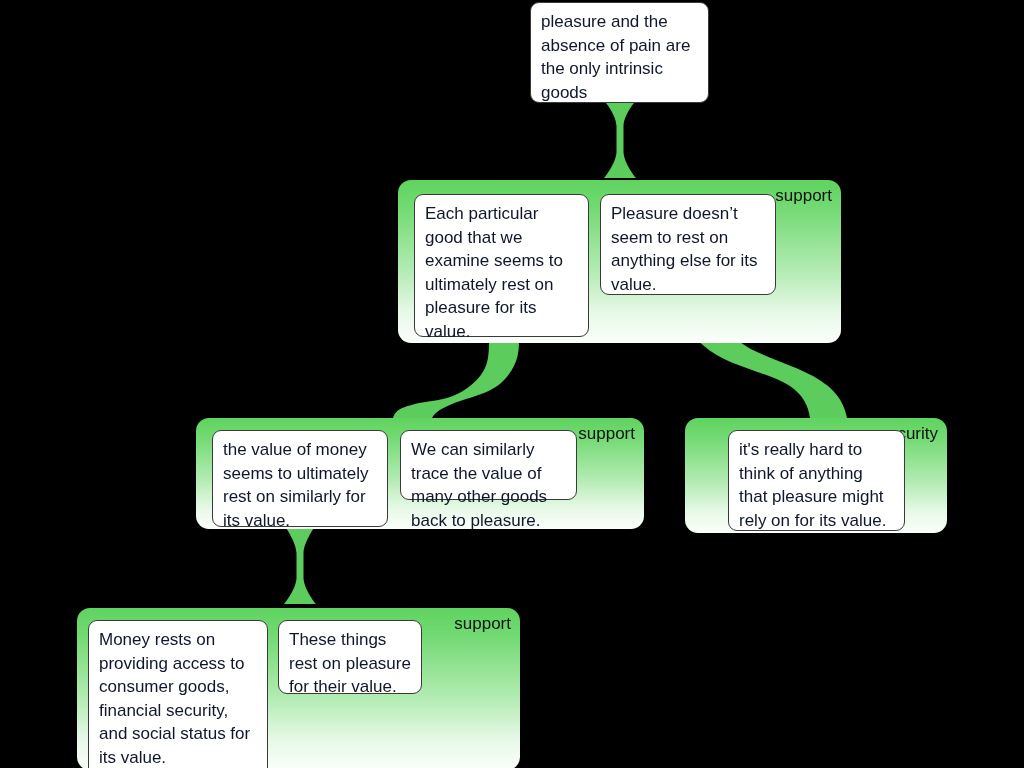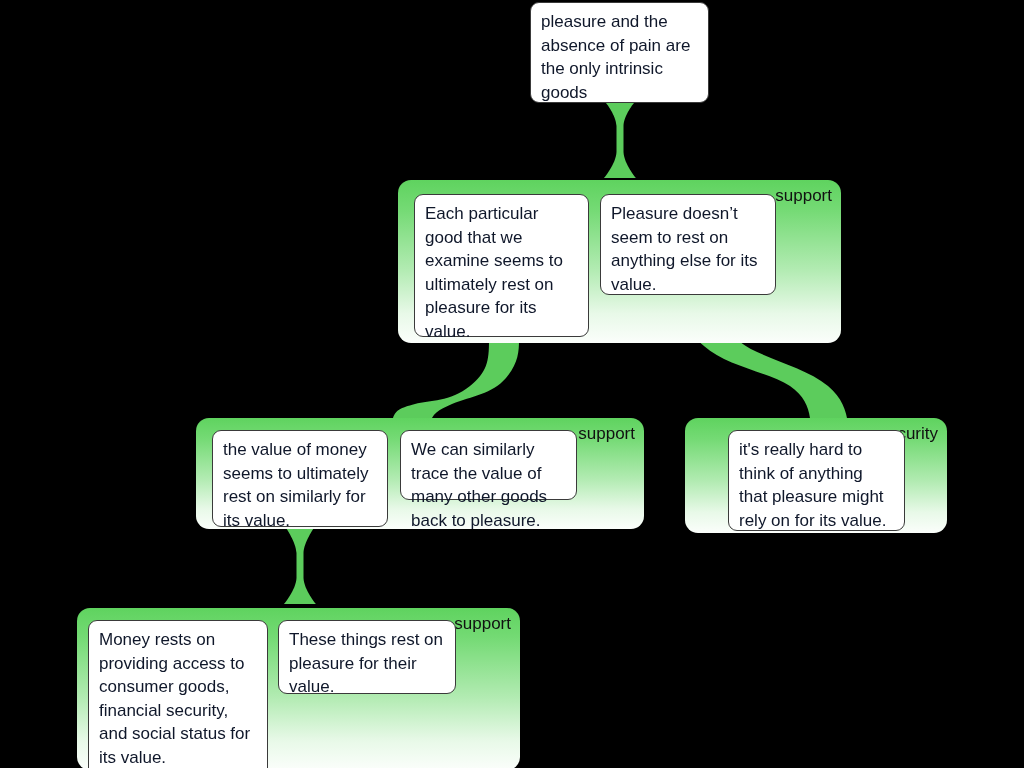--- a/index.html
+++ b/index.html
@@ -102,17 +102,17 @@
   <div class="card" style="left:700px;top:430px;width:177px;height:101px;margin-left:28px;">
     <span>it's really hard to think of anything that pleasure might rely on for its value.</span>
   </div>
 
   <div class="group" style="left:77px;top:608px;width:443px;height:162px;">
     <span class="group-label">support</span>
   </div>
   <div class="card" style="left:88px;top:620px;width:180px;height:185px;">
     <span>Money rests on providing access to consumer goods, financial security, and social status for its value.</span>
   </div>
-  <div class="card" style="left:278px;top:620px;width:178px;height:74px;">
+  <div class="card" style="left:278px;top:620px;width:144px;height:74px;">
     <span>These things rest on pleasure for their value.</span>
   </div>
 
 </div>
 
 </body></html>

